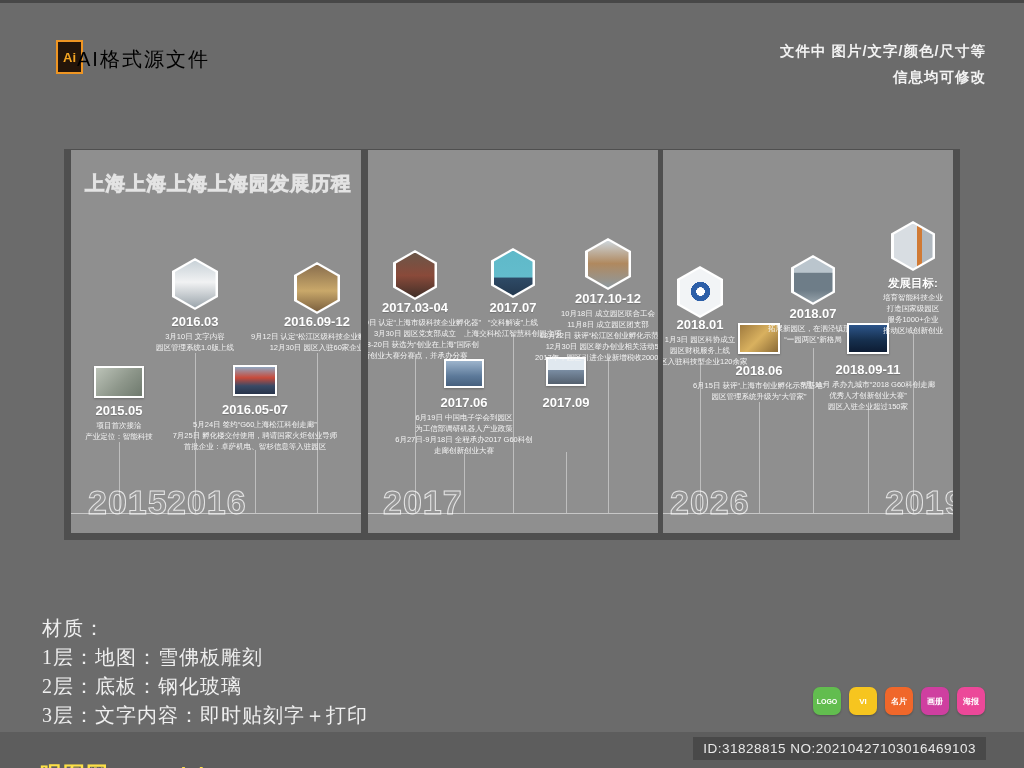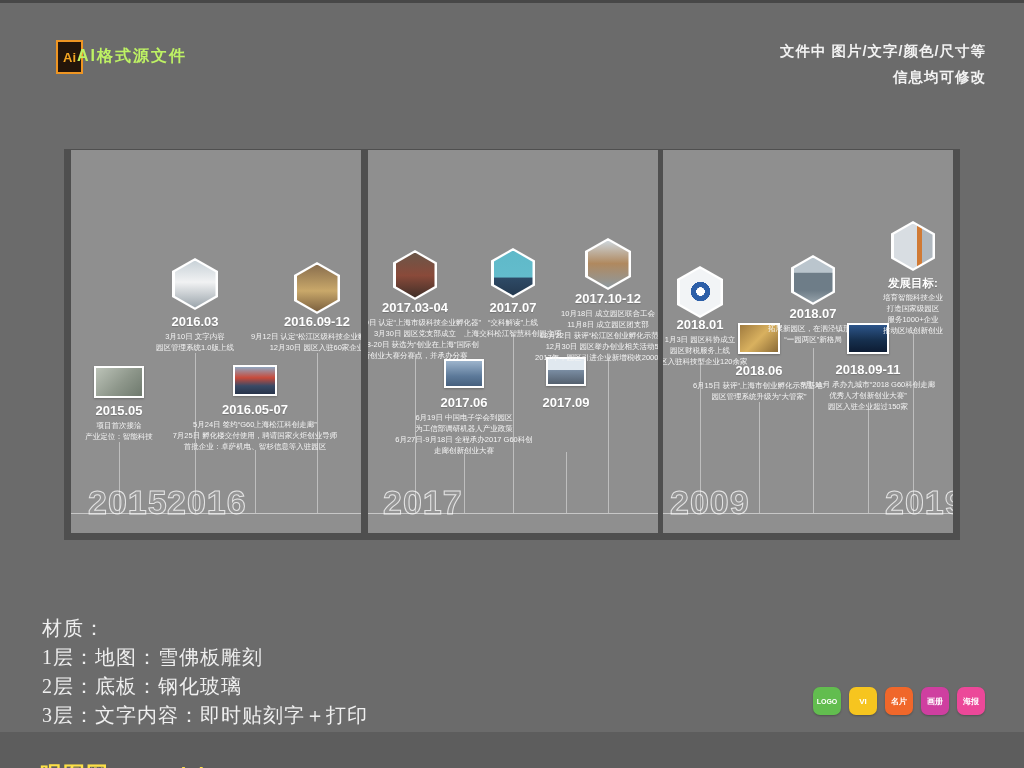--- a/index.html
+++ b/index.html
@@ -5,21 +5,21 @@
   * { margin:0; padding:0; box-sizing:border-box; }
   html,body { width:1024px; height:768px; }
   body { font-family:"Liberation Sans", sans-serif; background:#6b6b6b; position:relative; overflow:hidden; }
   .page { position:absolute; inset:0; }
   .top-strip { position:absolute; left:0; top:0; width:100%; height:3px; background:#474747; }
 
   
   .ai-badge { position:absolute; left:40px; top:40px; width:27px; height:34px; background:#24150a;
     border:2px solid #ef9522; color:#f5a623; font-weight:bold; font-size:13px; display:flex;
     align-items:center; justify-content:center;margin-left:16px; }
-  .header-title { position:absolute; left:77px; top:46px; color:#bef264; font-size:16px; font-weight:bold; letter-spacing:2px; }
+  .header-title { position:absolute; left:77px; top:46px; color:#000000; font-size:20px; font-weight:normal; letter-spacing:2px; }
   .header-note { position:absolute; right:38px; top:38px; text-align:right; color:#f2f2f2; font-size:14.5px;
     font-weight:bold; line-height:26px; letter-spacing:1px; }
 
   
   .poster-backdrop { position:absolute; left:64px; top:149px; width:896px; height:391px; background:#4f4f4f; }
   .panel { position:absolute; top:150px; width:290px; height:383px; background:#8f8f8f; overflow:hidden; }
   .panel-title { position:absolute; left:14px; top:20px; font-size:19.5px; font-weight:bold; letter-spacing:1px;
     color:rgba(255,255,255,0.18); -webkit-text-stroke:0.9px rgba(255,255,255,0.7); white-space:nowrap; }
   .baseline { position:absolute; left:0; right:0; top:363px; height:1px; background:rgba(255,255,255,0.5); }
   .year { position:absolute; bottom:14px; font-size:34px; font-weight:bold; letter-spacing:1px;
@@ -60,20 +60,21 @@
   <div class="ai-badge">Ai</div>
   <div class="header-title">AI格式源文件</div>
   <div class="header-note">
     <div>文件中 图片/文字/颜色/尺寸等</div>
     <div>信息均可修改</div>
   </div>
 
   <div class="poster-backdrop"></div>
   <div id="panels">
       <div class="panel" style="left: 71px;">
+        <div class="panel-title">上海上海上海上海园发展历程</div>
         <div class="baseline"></div>
         <div class="year" style="left: 17px;">2015</div>
         <div class="year" style="left: 96px;">2016</div>
         <div class="stem" style="left: 48px; top: 292px; height: 71px;"></div>
         <div class="photo" style="left: 23px; top: 216px; width: 50px; height: 32px; background: linear-gradient(135deg, rgb(188, 195, 184) 0%, rgb(142, 151, 139) 55%, rgb(110, 121, 109) 100%);"></div>
         <div class="event-date" style="left: 48px; top: 253px;">2015.05</div>
         <div class="event-lines" style="left: 48px; top: 270px;">
           <div>项目首次接洽</div>
           <div>产业定位：智能科技</div>
         </div>
@@ -147,21 +148,21 @@
         <div class="event-lines" style="left: 240px; top: 158px;">
           <div>10月18日 成立园区联合工会</div>
           <div>11月8日 成立园区团支部</div>
           <div>12月22日 获评“松江区创业孵化示范基地”</div>
           <div>12月30日 园区举办创业相关活动50场</div>
           <div>2017年，园区引进企业新增税收2000多万元</div>
         </div>
       </div>
       <div class="panel" style="left: 663px;">
         <div class="baseline"></div>
-        <div class="year" style="left: 7px;">2009</div>
+        <div class="year" style="left: 7px;">2026</div>
         <div class="year" style="left: 222px;">2019</div>
         <div class="stem" style="left: 37px; top: 210px; height: 153px;"></div>
         <div class="hex-outer" style="left: 14px; top: 116px; width: 46px; height: 52px;">
           <div class="hex-inner" style="background: radial-gradient(circle at 50% 48%, rgb(255, 255, 255) 0px, rgb(255, 255, 255) 13%, rgb(45, 95, 168) 14%, rgb(45, 95, 168) 30%, rgb(242, 244, 246) 31%);"></div>
         </div>
         <div class="event-date" style="left: 37px; top: 167px;">2018.01</div>
         <div class="event-lines" style="left: 37px; top: 184px;">
           <div>1月3日 园区科协成立</div>
           <div>园区财税服务上线</div>
           <div>园区入驻科技型企业120余家</div>
@@ -217,14 +218,15 @@
       <div class="cat-btn" style="background: rgb(240, 103, 42);">名片</div>
       <div class="cat-btn" style="background: rgb(207, 63, 160);">画册</div>
       <div class="cat-btn" style="background: #ec4899;">海报</div>
     </div>
 
   <footer>
     <div class="site">
       <span class="site-name">昵图网</span>
       <span class="site-url">www.nipic.com</span>
     </div>
+    <div class="id-box">ID:31828815 NO:20210427103016469103</div>
   </footer>
 </div>
 
 </body></html>

